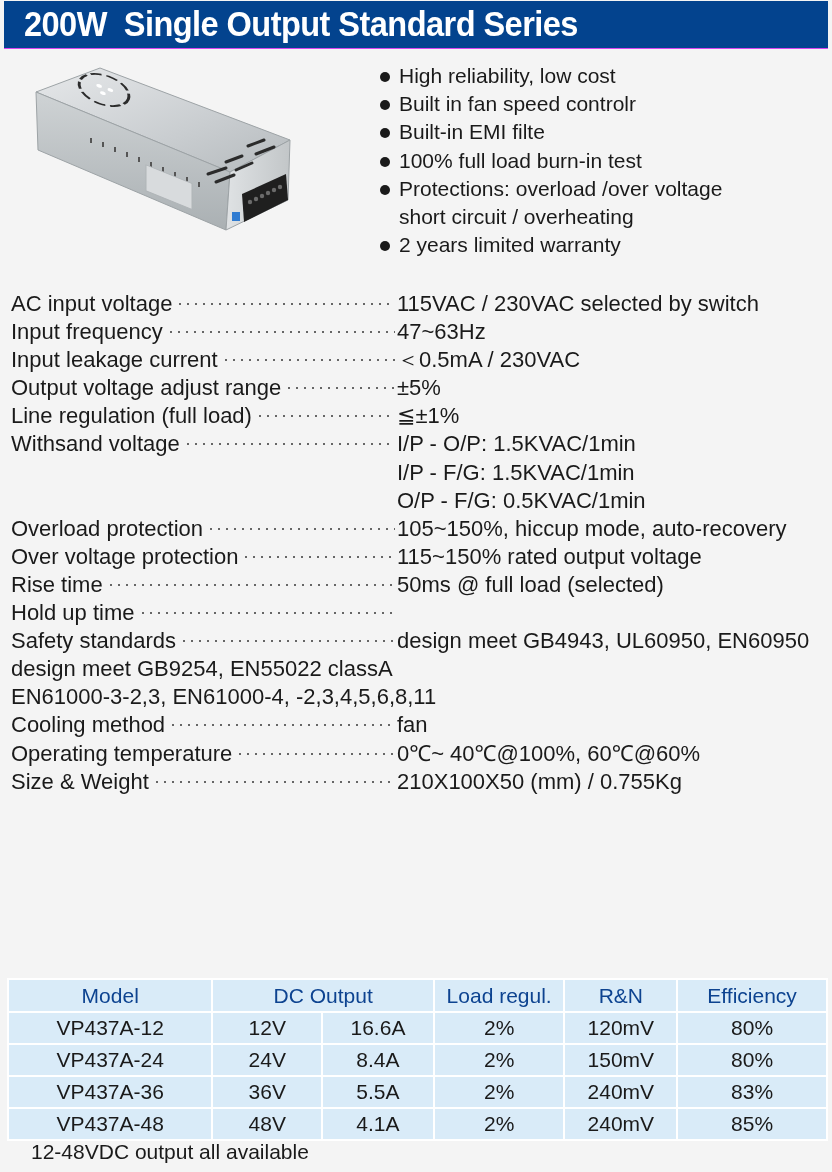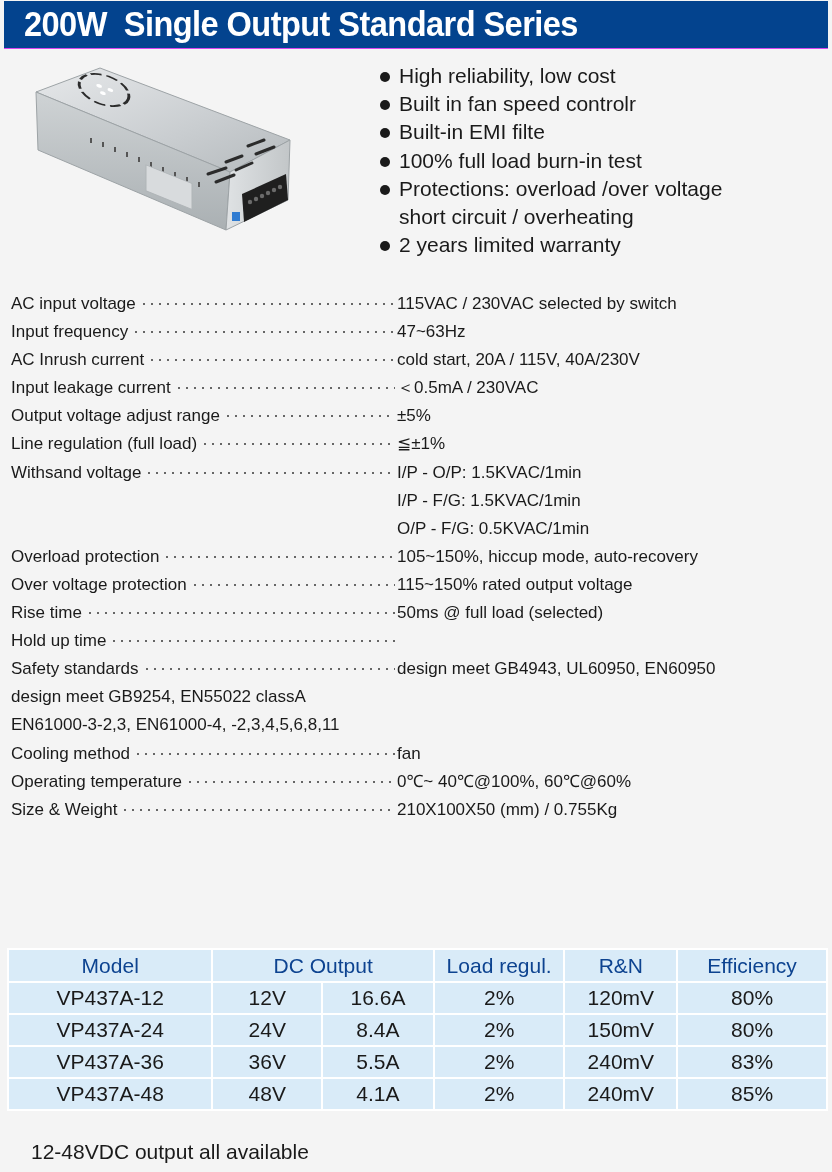--- a/index.html
+++ b/index.html
@@ -31,38 +31,38 @@
       font-size: 21px; line-height: 28.2px;
     }
     .features li { position: relative; padding-left: 21px; white-space: nowrap; }
     .features li .bullet {
       position: absolute; left: 2px; top: 10px; width: 10px; height: 10px;
       border-radius: 50%; background: #1a1a1a;
     }
     .features li .cont { display: block; }
     .specs {
       position: absolute; left: 11px; top: 290px; width: 821px;
-      font-size: 17px; line-height: 28.1px;
+      font-size: 22px; line-height: 28.1px;
     }
     .spec-row { display: flex; white-space: nowrap; }
     .spec-label { width: 386px; position: relative; overflow: hidden; display: flex; }
     .spec-label .txt { flex: none; }
     .spec-label .leader {
       flex: 1; margin-left: 4px; margin-right: 2px;
       border-bottom: 2px dotted #777; height: 16px;
       background-image: radial-gradient(circle, #666 0.9px, transparent 1.2px);
       background-size: 8px 4px; background-repeat: repeat-x; background-position: left 12px;
       border: none;
     }
     .spec-values { display: flex; flex-direction: column; }
     .spec-values span { display: block; }
     .spec-values span.first { }
     .spec-values span.cont { padding-left: 0; }
     .model-table {
-      position: absolute; left: 7px; top: 948px; width: 821px;
+      position: absolute; left: 7px; top: 978px; width: 821px;
       border-collapse: collapse; background: #d9ebf8;
       font-size: 21px;
     }
     .model-table th, .model-table td {
       border: 2px solid #ffffff; text-align: center; height: 30px; padding: 0;
       font-weight: normal;
     }
     .model-table th { color: #0d4390; height: 31px; }
     .model-table td { color: #1a1a1a; }
     .note {
@@ -168,29 +168,20 @@
       <div class="spec-label">
         <span class="txt">Input frequency</span>
         <span class="leader"></span>
       </div>
       <div class="spec-values">
         <span class="first">47~63Hz</span>
       </div>
     </div>
     <div class="spec-row">
       <div class="spec-label">
-        <span class="txt">AC Inrush current</span>
-        <span class="leader"></span>
-      </div>
-      <div class="spec-values">
-        <span class="first"> cold start, 20A / 115V, 40A/230V</span>
-      </div>
-    </div>
-    <div class="spec-row">
-      <div class="spec-label">
         <span class="txt">Input leakage current</span>
         <span class="leader"></span>
       </div>
       <div class="spec-values">
         <span class="first">＜0.5mA / 230VAC</span>
       </div>
     </div>
     <div class="spec-row">
       <div class="spec-label">
         <span class="txt">Output voltage adjust range</span>

